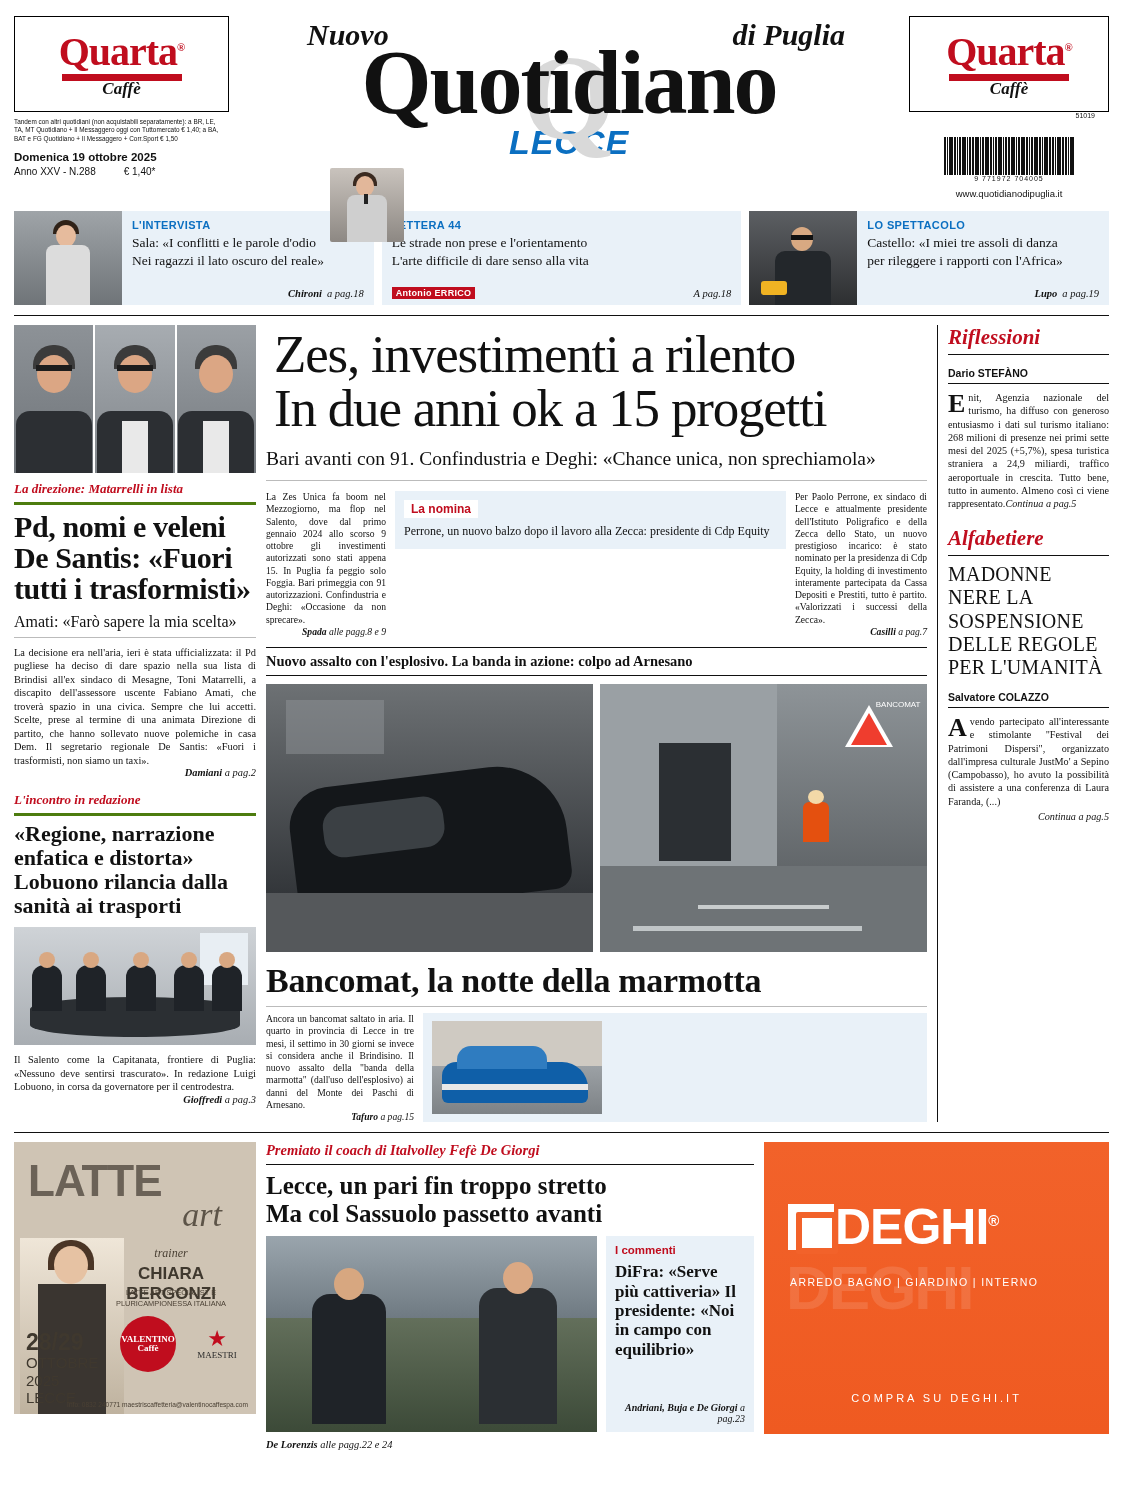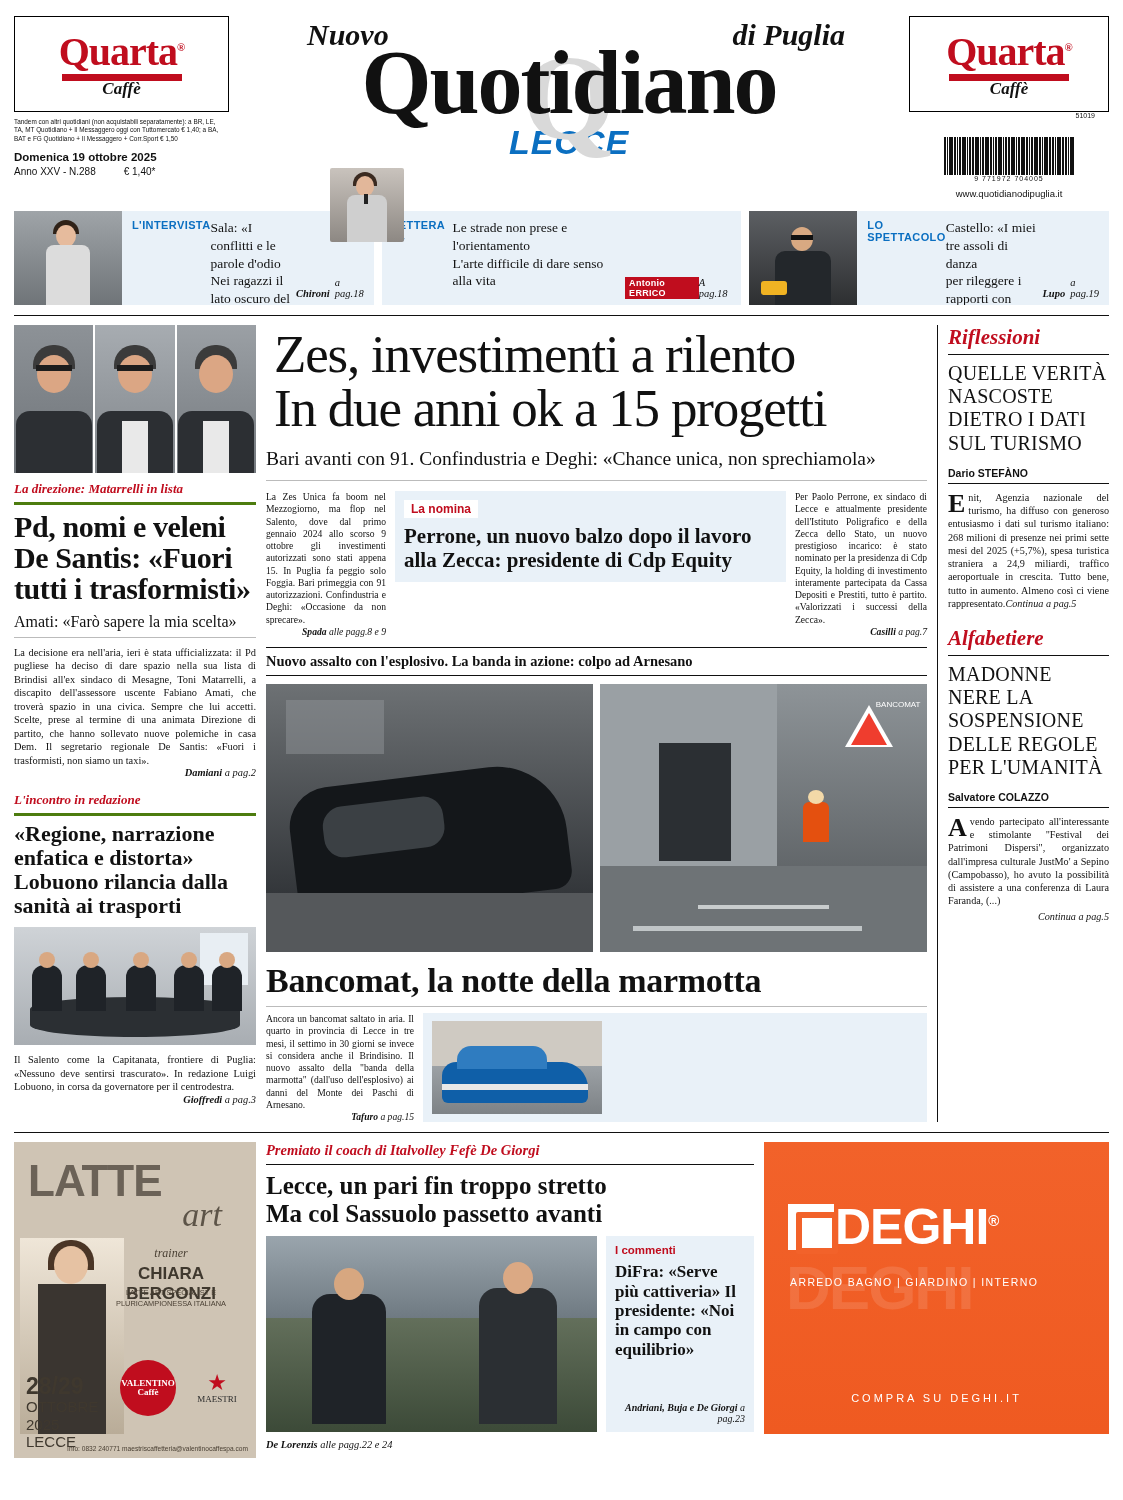--- a/index.html
+++ b/index.html
@@ -94,21 +94,21 @@
   .teaser .thumb { width:108px; flex:0 0 108px; background:#b9bdc2; position:relative; overflow:hidden;}
   .teaser .thumb.interv { background:linear-gradient(#9fa4a8,#6f7478); }
   .teaser .thumb.interv .h { position:absolute; left:42px; top:14px; width:20px; height:22px; background:#e6bb9d; border-radius:50%;}
   .teaser .thumb.interv .hr { position:absolute; left:39px; top:9px; width:26px; height:14px; background:#2f2218; border-radius:13px 13px 0 0;}
   .teaser .thumb.interv .b { position:absolute; left:32px; top:34px; width:44px; height:60px; background:#dcdcdc; border-radius:8px 8px 0 0;}
   .teaser .thumb.spett { background:linear-gradient(#5c5f63,#2d2f31); }
   .teaser .thumb.spett .h { position:absolute; left:42px; top:16px; width:22px; height:24px; background:#d8a982; border-radius:50%;}
   .teaser .thumb.spett .gl { position:absolute; left:42px; top:24px; width:22px; height:5px; background:#111; }
   .teaser .thumb.spett .b { position:absolute; left:26px; top:40px; width:56px; height:54px; background:#23272b; border-radius:10px 10px 0 0;}
   .teaser .thumb.spett .y { position:absolute; left:12px; top:70px; width:26px; height:14px; background:#f0b323; border-radius:3px;}
-  .teaser .body { flex:1 1 auto; padding:8px 10px 6px; display:flex; }
+  .teaser .body { flex:1 1 auto; padding:8px 10px 6px; display:flex; flex-direction:column; }
   .teaser .kicker {
     font-family:"Liberation Sans", sans-serif; font-weight:bold; font-size:11px;
     color:#0b6fc1; letter-spacing:0.4px; margin-bottom:3px;
   }
   .teaser .lines { font-family:"Liberation Serif", serif; font-size:13.5px; line-height:1.32; }
   .teaser .foot {
     margin-top:auto; font-family:"Liberation Serif", serif; font-size:10.5px;
     display:flex; justify-content:space-between; align-items:flex-end;
   }
   .teaser .foot .by { font-weight:bold; font-style:italic; }
@@ -185,21 +185,21 @@
   .mid-col-a { width:120px; flex:0 0 120px; }
   .mid-col-b { flex:1 1 auto; }
   .mid-col-c { width:132px; flex:0 0 132px; }
   .small-just { font-family:"Liberation Serif", serif; font-size:9.6px; line-height:1.28; text-align:justify;}
   .nomina-box { background:#e9f1f8; padding:8px 9px 10px; }
   .nomina-tag {
     font-family:"Liberation Sans", sans-serif; font-weight:bold; font-size:12px;
     color:#c00d1e; background:#fff; display:inline-block; padding:2px 7px; margin-bottom:7px;
   }
   .nomina-head {
-    font-family:"Liberation Serif", serif; font-weight:bold; font-size:21px; line-height:1.12;
+    font-family:"Liberation Serif", serif; font-weight:normal; font-size:12px; line-height:1.12;
   }
   .crime-kicker {
     font-family:"Liberation Serif", serif; font-weight:bold; font-size:14.5px;
     border-top:1px solid #111; border-bottom:1px solid #111; padding:5px 0; margin-top:10px;
   }
   .crime-photos { display:flex; gap:7px; margin-top:8px; height:268px;}
   .cp { flex:1 1 0; position:relative; overflow:hidden; background:#4b4f52;}
   .cp1 { background:linear-gradient(#6d7174,#23262a); }
   .cp1 .car { position:absolute; left:8%; top:34%; width:84%; height:48%; background:#14171a; border-radius:40px 70px 18px 18px; transform:rotate(-7deg);}
   .cp1 .car:after{ content:""; position:absolute; left:12%; top:16%; width:44%; height:40%; background:#3b4044; border-radius:20px;}
@@ -248,21 +248,21 @@
     border-bottom:1px solid #111; padding-bottom:4px; margin-top:12px;
   }
   .rt-body { font-family:"Liberation Serif", serif; font-size:10.2px; line-height:1.3; text-align:justify; margin-top:7px;}
   .rt-body .dropcap {
     float:left; font-size:26px; font-weight:bold; line-height:0.82; padding:2px 3px 0 0;
   }
   .rt-cont { font-style:italic; }
 
   
   .bottom { display:flex; gap:10px; margin-top:10px; border-top:1px solid #111; padding-top:9px;}
-  .ad-left { width:242px; flex:0 0 242px; background:#cfc4b4; position:relative; overflow:hidden; height:316px;}
+  .ad-left { width:242px; flex:0 0 242px; background:#cfc4b4; position:relative; overflow:hidden; height:272px;}
   .ad-left .latte { font-family:"Liberation Sans", sans-serif; font-weight:bold; font-size:44px; color:#6b6257; letter-spacing:-1px; padding:14px 0 0 14px;}
   .ad-left .art { font-family:"Liberation Serif", serif; font-style:italic; font-size:34px; color:#5d5448; position:absolute; right:34px; top:54px;}
   .ad-left .fig { position:absolute; left:6px; top:96px; width:104px; height:196px; background:linear-gradient(#efe6d8,#b9ac98);}
   .ad-left .fig .hd { position:absolute; left:34px; top:8px; width:34px; height:38px; background:#e6c2a3; border-radius:50%;}
   .ad-left .fig .hr { position:absolute; left:28px; top:2px; width:46px; height:30px; background:#4a3526; border-radius:22px 22px 0 0;}
   .ad-left .fig .bd { position:absolute; left:18px; top:46px; width:68px; height:150px; background:#3a3530;}
   .ad-left .trainer { position:absolute; right:10px; top:104px; width:150px; text-align:center; font-family:"Liberation Serif", serif; font-style:italic; font-size:12px; color:#4a4034;}
   .ad-left .chiara { position:absolute; right:6px; top:122px; width:158px; text-align:center; font-family:"Liberation Sans", sans-serif; font-weight:bold; font-size:17px; color:#3f382e;}
   .ad-left .spec { position:absolute; right:6px; top:146px; width:158px; text-align:center; font-family:"Liberation Sans", sans-serif; font-size:7.4px; color:#4a4034; line-height:1.45;}
   .ad-left .dates { position:absolute; left:12px; bottom:8px; font-family:"Liberation Sans", sans-serif; color:#3f382e;}
@@ -590,21 +590,20 @@
             <div class="bld"></div>
               <div class="car"></div>
               <div class="stripe"></div>
           </div>
         </div>
       </div>
     </div>
 
     <div class="col-right">
       <div class="rt-title">Riflessioni</div>
-      <div class="rt-head">QUELLE VERITÀ NASCOSTE DIETRO I DATI SUL TURISMO</div>
       <div class="rt-author">Dario STEFÀNO</div>
       <div class="rt-body">
         <span class="dropcap">E</span><span>nit, Agenzia nazionale del turismo, ha diffuso con generoso entusiasmo i dati sul turismo italiano: 268 milioni di presenze nei primi sette mesi del 2025 (+5,7%), spesa turistica straniera a 24,9 miliardi, traffico aeroportuale in crescita. Tutto bene, tutto in aumento. Almeno così ci viene rappresentato.</span><span class="rt-cont">Continua a pag.5</span>
       </div>
 
       <div class="rt-title" style="margin-top:16px;">Alfabetiere</div>
       <div class="rt-head">MADONNE NERE LA SOSPENSIONE DELLE REGOLE PER L'UMANITÀ</div>
       <div class="rt-author">Salvatore COLAZZO</div>
       <div class="rt-body">
         <span class="dropcap">A</span><span>vendo partecipato all'interessante e stimolante "Festival dei Patrimoni Dispersi", organizzato dall'impresa culturale JustMo' a Sepino (Campobasso), ho avuto la possibilità di assistere a una conferenza di Laura Faranda, (...)</span>

